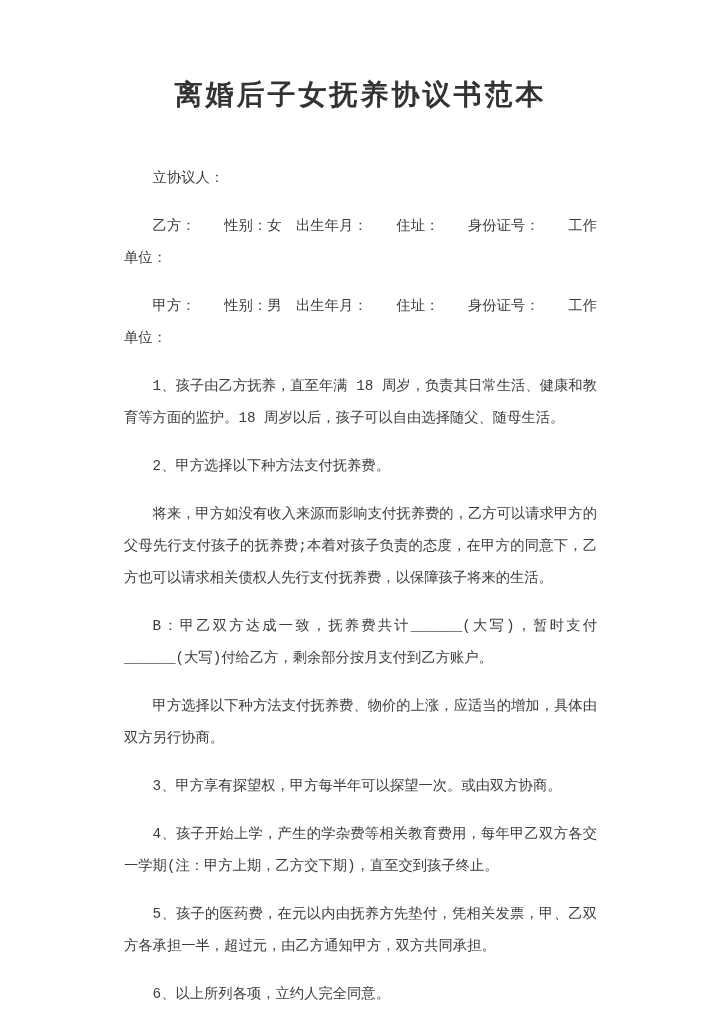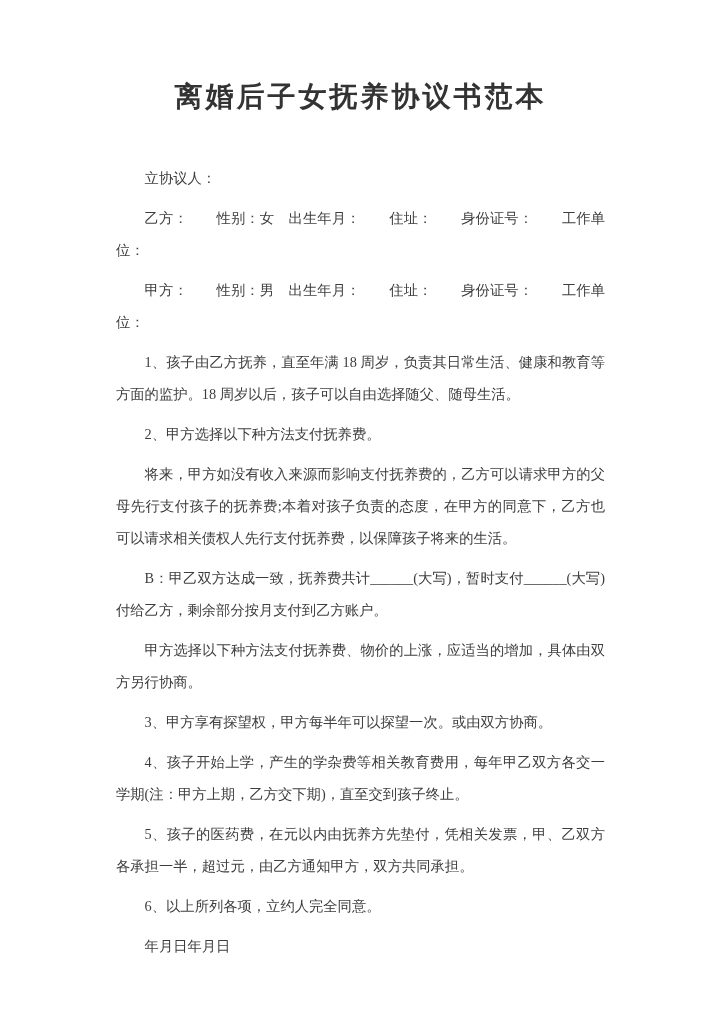--- a/index.html
+++ b/index.html
@@ -11,20 +11,21 @@
     width: 720px;
     height: 1017px;
     font-family: "Liberation Serif", "DejaVu Serif", serif;
   }
   .page {
     position: relative;
     width: 656px;
     height: 1017px;
     background: #ffffff;
     overflow: hidden;
+    font-family: Liberation Mono, monospace;
   }
   .content {
     position: absolute;
     left: 108px;
     top: 0;
     width: 505px;
     color: #3d3d3d;
   }
   .doc-title {
     margin: 76px 0 0 0;
@@ -33,21 +34,21 @@
     font-weight: bold;
     letter-spacing: 3px;
     text-align: center;
     color: #333333;
     white-space: nowrap;
   }
   .body-text {
     margin-top: 44px;
   }
   .para {
-    margin: 8px;
+    margin: 16px;
     font-size: 14.3px;
     line-height: 32px;
     text-indent: 2em;
     text-align: justify;
     color: #3d3d3d;
     word-break: normal;
   }
 </style>
 </head>
 <body>

